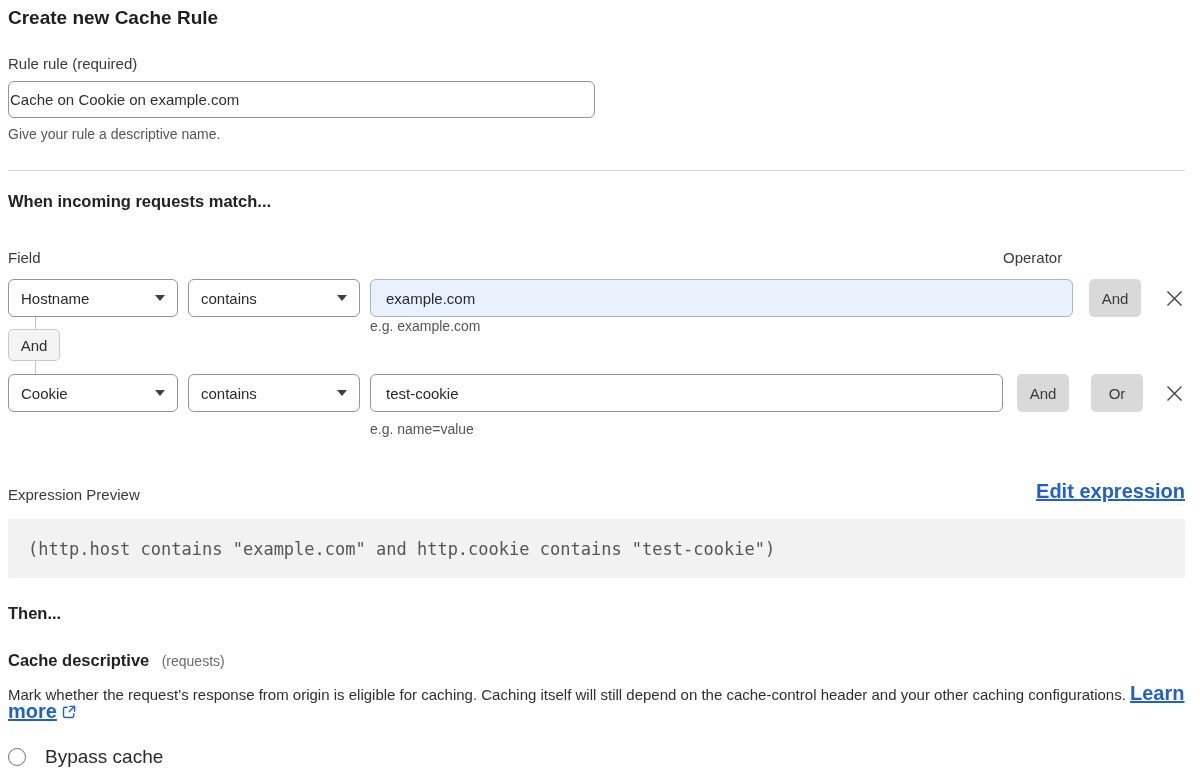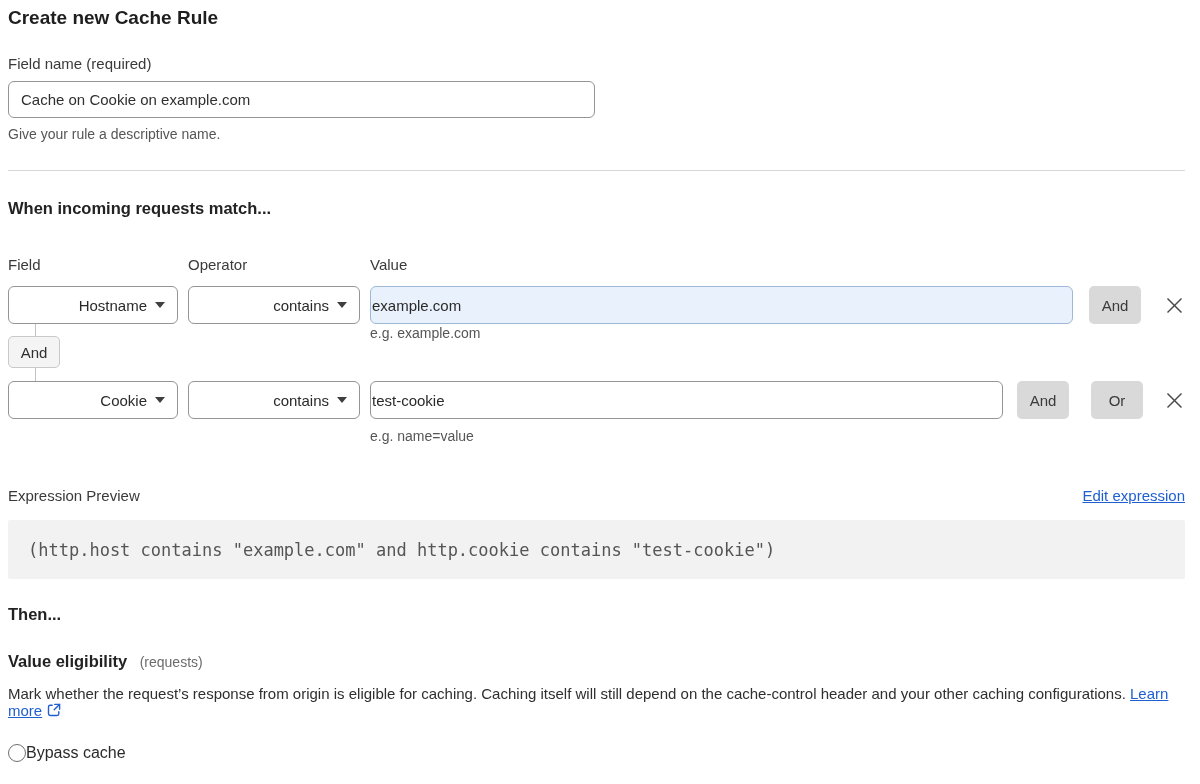--- a/index.html
+++ b/index.html
@@ -9,52 +9,52 @@
     font-family: "Liberation Sans", sans-serif;
     color: #2f2f2f; overflow: hidden;
   }
   .container { padding: 6px 15px 20px 8px; }
 
   .page-title { font-size: 19px; font-weight: 700; color: #1e1e1e; line-height: 24px; }
 
   .form-label { margin-top: 25px; font-size: 15px; color: #3a3a3a; }
   .text-input {
     display: block; margin-top: 9px; width: 587px; height: 37px;
-    border: 1px solid #949494; border-radius: 6px; padding: 0 12px;
+    border: 1px solid #949494; border-radius: 6px; padding: 0 1px;
     font-size: 15px; color: #2f2f2f; font-family: "Liberation Sans", sans-serif;
     background: #fff; outline: none;
   }
   .helper { margin-top: 8px; font-size: 14px; color: #565656; }
 
   .divider { margin-top: 28px; border: none; border-top: 1px solid #d8d8d8; }
 
-  .section-heading { margin-top: 28px; font-size: 16.5px; font-weight: 700; color: #222; }
+  .section-heading { margin-top: 21px; font-size: 16.5px; font-weight: 700; color: #222; }
 
   .cols { display: flex; margin-top: 38px; font-size: 15px; color: #3a3a3a; justify-content: space-between; }
   .col-field { width: 180px; }
   .col-op { width: 182px; }
   .col-val { flex: 1; }
 
   .cond-row { display: flex; margin-top: 13px; align-items: center; }
   .select {
     height: 38px; border: 1px solid #949494; border-radius: 6px;
-    display: flex; align-items: center; justify-content: flex-end;
+    display: flex; align-items: center; justify-content: space-between;
     padding: 0 12px; font-size: 15px; color: #2a2a2a; background: #fff;
     margin-right: 10px; cursor: pointer;
   }
   .select.w-field { width: 170px; }
   .select.w-op { width: 172px; }
   .caret {
     width: 0; height: 0;
     border-left: 5px solid transparent; border-right: 5px solid transparent;
     border-top: 6px solid #3f3f3f; margin-left: 8px;
   }
   .value-input {
     flex: 1; height: 38px; border: 1px solid #949494; border-radius: 6px;
-    padding: 0 1px; font-size: 15px; color: #2a2a2a;
+    padding: 0 15px; font-size: 15px; color: #2a2a2a;
     font-family: "Liberation Sans", sans-serif; outline: none; min-width: 0;
   }
   .value-input.focused { background: #e9f1fc; border-color: #9fb7d9; }
 
   .logic-btn {
     height: 38px; min-width: 52px; padding: 0 12px;
     background: #d9d9d9; border: none; border-radius: 5px;
     font-size: 15px; color: #3a3a3a; font-family: "Liberation Sans", sans-serif;
     cursor: pointer;
   }
@@ -70,21 +70,21 @@
     position: absolute; left: 0; top: 12px; width: 52px; height: 32px;
     background: #f4f4f4; border: 1px solid #c9c9c9; border-radius: 5px;
     display: flex; align-items: center; justify-content: center;
     font-size: 15px; color: #2f2f2f; cursor: pointer;
   }
   .hint-abs { position: absolute; left: 362px; top: 1px; font-size: 14px; color: #565656; }
   .hint2 { margin-left: 362px; margin-top: 9px; font-size: 14px; color: #565656; }
 
   .expr-header { margin-top: 43px; display: flex; justify-content: space-between; align-items: flex-end; }
   .expr-label { font-size: 15px; color: #3a3a3a; }
-  .link { font-size: 15px; text-decoration: underline; cursor: pointer; }
+  .link { font-size: 20px; text-decoration: underline; cursor: pointer; font-weight: bold; }
 
   .code-block {
     margin-top: 16px; background: #f2f2f2; height: 59px; border-radius: 2px;
     display: flex; align-items: center; padding: 0 20px;
     font-family: "DejaVu Sans Mono", monospace; font-size: 17px; color: #555555;
     white-space: pre;
   }
 
   .then-heading { margin-top: 26px; font-size: 16.5px; font-weight: 700; color: #222; }
 
@@ -99,42 +99,41 @@
   .radio-row.first { margin-top: 25px; }
   .radio-row.second { margin-top: 25px; }
   .radio {
     width: 18px; height: 18px; border-radius: 50%;
     border: 1.5px solid #707070; background: #fff; position: relative; flex: none;
   }
   .radio.selected::after {
     content: ""; position: absolute; left: 3px; top: 3px; right: 3px; bottom: 3px;
     background: #1d1d1d; border-radius: 50%;
   }
-  .radio-label { font-size: 16px; color: #2a2a2a; }
+  .radio-label { margin-left: 19px; font-size: 19px; color: #2a2a2a; }
   .radio-label.bold { font-weight: 700; color: #1f1f1f; }
 </style>
 </head>
 <body>
 
 <div class="container">
 
   <div class="page-title">Create new Cache Rule</div>
 
-  <div class="form-label">Field name (required)</div>
+  <div class="form-label">Rule rule (required)</div>
   <input class="text-input" type="text" value="Cache on Cookie on example.com" style="">
   <div class="helper">Give your rule a descriptive name.</div>
 
   <hr class="divider">
 
   <div class="section-heading">When incoming requests match...</div>
 
   <div class="cols">
     <div class="col-field">Field</div>
     <div class="col-op">Operator</div>
-    <div class="col-val">Value</div>
   </div>
 
   <div class="cond-row">
     <div class="select w-field">
       <span>Hostname</span>
       <span class="caret"></span>
     </div>
     <div class="select w-op">
       <span>contains</span>
       <span class="caret"></span>
@@ -178,21 +177,21 @@
 
   <div class="expr-header">
     <div class="expr-label">Expression Preview</div>
     <a class="link" style="color:#1f5fd0;">Edit expression</a>
   </div>
   <div class="code-block">(http.host contains "example.com" and http.cookie contains "test-cookie")</div>
 
   <div class="then-heading">Then...</div>
 
   <div class="elig-title-row">
-    <span class="elig-title">Value eligibility</span>
+    <span class="elig-title">Cache descriptive</span>
     <span class="elig-required">(requests)</span>
   </div>
 
   <div class="desc"><span>Mark whether the request’s response from origin is eligible for caching. Caching itself will still depend on the cache-control header and your other caching configurations.</span>
     <a class="link" style="color:#1f5fd0;">Learn more</a><svg class="ext-icon" width="16" height="16" viewBox="0 0 16 16">
       <path d="M6.2 3.2 H4.2 C3.1 3.2 2.5 3.8 2.5 4.9 V11.8 C2.5 12.9 3.1 13.5 4.2 13.5 H11.1 C12.2 13.5 12.8 12.9 12.8 11.8 V9.8" fill="none" stroke="#1f5fd0" stroke-width="1.4" stroke-linecap="round"></path>
       <path d="M8.8 2.4 H13.6 V7.2" fill="none" stroke="#1f5fd0" stroke-width="1.4" stroke-linecap="round"></path>
       <line x1="13.4" y1="2.6" x2="8.2" y2="7.8" stroke="#1f5fd0" stroke-width="1.4" stroke-linecap="round"></line>
     </svg>
   </div>

